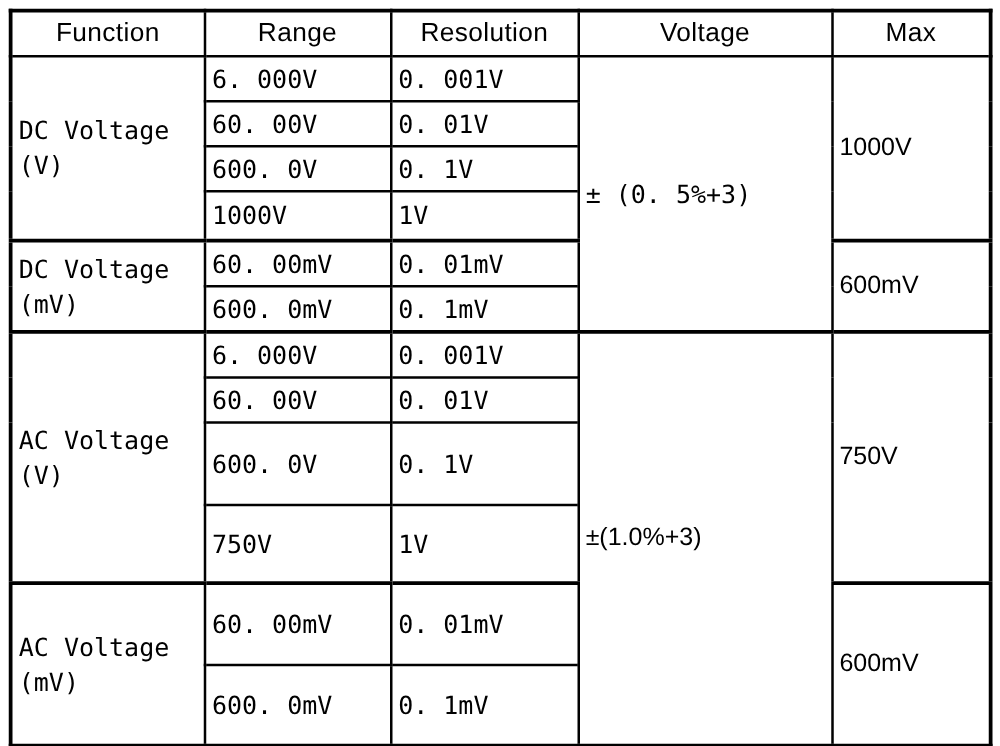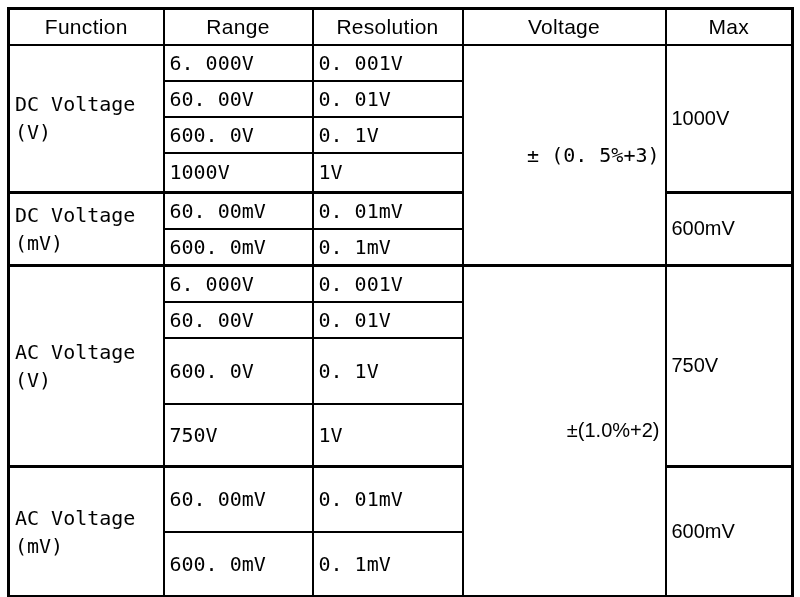--- a/index.html
+++ b/index.html
@@ -56,21 +56,21 @@
     text-align: left;
     line-height: 28px;
   }
   td.val {
     padding-left: 8px;
     text-align: left;
     border-radius: 10px;
   }
   td.acc {
     padding-left: 10px;
-    text-align: right;
+    text-align: left;
   }
   td.max {
     padding-left: 8px;
     text-align: left;
   }
 </style>
 </head>
 <body>
 
 <div class="page">
@@ -130,21 +130,21 @@
         <td class="val mono">0. 1mV</td>
       </tr>
 
       <tr style="height:35px" class="sec">
         <td class="fn mono" rowspan="4">
           <span>AC Voltage</span><br>
           <span>(V)</span>
         </td>
         <td class="val mono">6. 000V</td>
         <td class="val mono">0. 001V</td>
-        <td class="acc sans" rowspan="6">±(1.0%+2)</td>
+        <td class="acc sans" rowspan="6">±(1.0%+3)</td>
         <td class="max sans" rowspan="4">750V</td>
       </tr>
       <tr style="height:34px">
         <td class="val mono">60. 00V</td>
         <td class="val mono">0. 01V</td>
       </tr>
       <tr style="height:66px">
         <td class="val mono">600. 0V</td>
         <td class="val mono">0. 1V</td>
       </tr>

